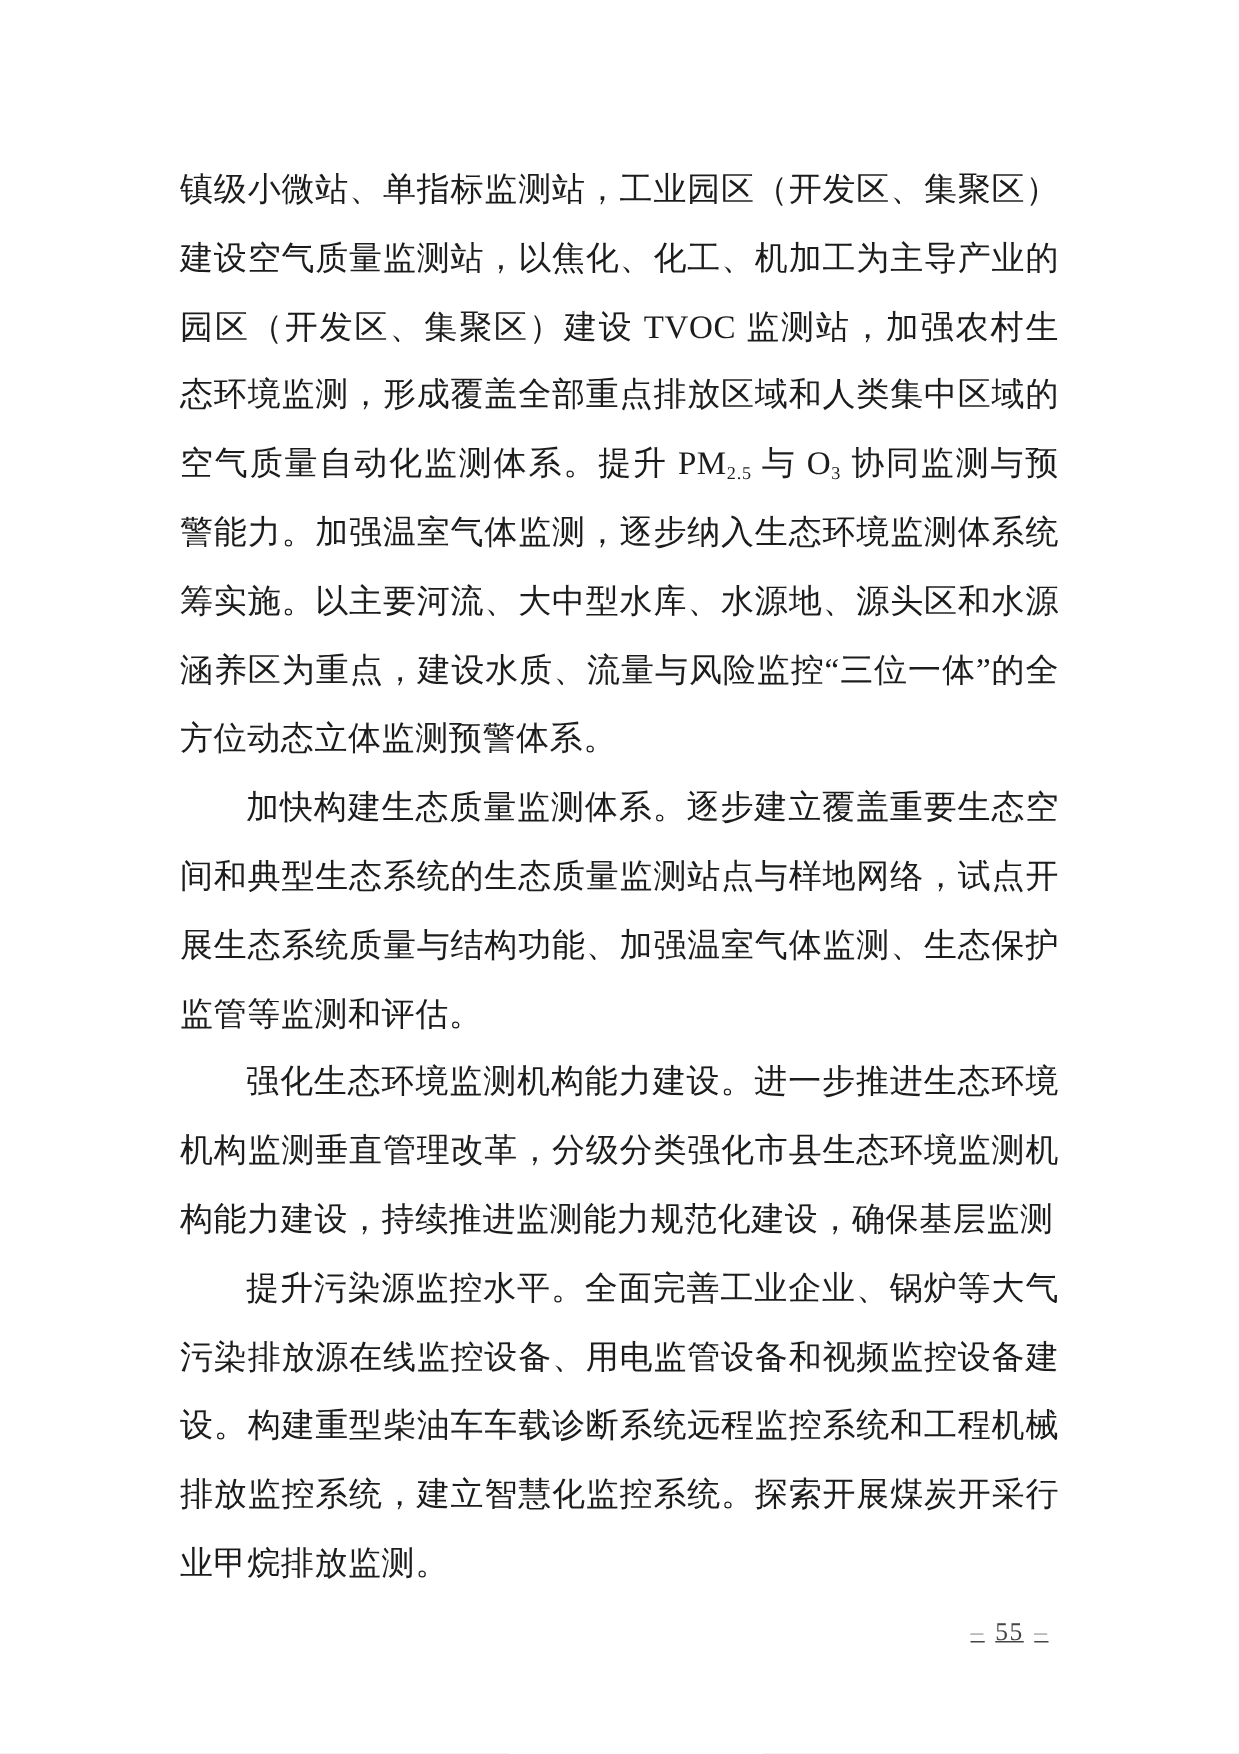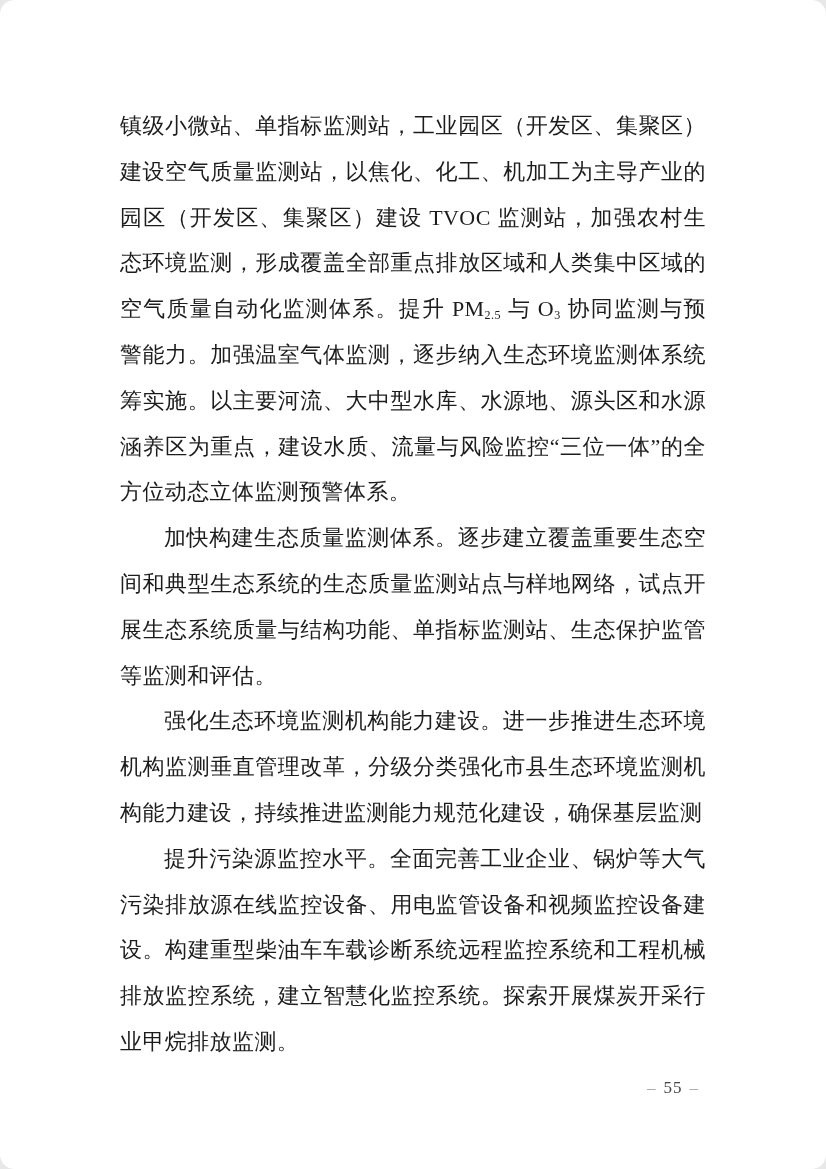--- a/index.html
+++ b/index.html
@@ -1,15 +1,15 @@
 <!DOCTYPE html>
 <html><head>
 <meta charset="utf-8">
 <style>
-  * { margin: 0; padding: 0; box-sizing: border-box; border-radius: 14px; }
+  * { margin: 0; padding: 0; box-sizing: border-box; }
   html, body { background: #e8e8e8; }
   .page {
     position: relative;
     width: 826px;
     height: 1169px;
     background: #ffffff;
     overflow: hidden;
     font-family: "Liberation Serif", "DejaVu Serif", serif;
   }
   .doc-body {
@@ -36,27 +36,28 @@
     letter-spacing: 0.5px;
   }
   .footer {
     position: absolute;
     top: 1078px;
     right: 120px;
     font-size: 17px;
     color: #444444;
     letter-spacing: 1px;
     white-space: pre;
+    text-decoration: underline;
   }
   .footer .dash { color: #a0a0a0; padding: 0 7px; }
 </style>
 </head>
 <body>
 
 <div class="page">
   <div class="doc-body">
       <p class=""><span>镇级小微站、单指标监测站，工业园区（开发区、集聚区）建设空气质量监测站，以焦化、化工、机加工为主导产业的园区（开发区、集聚区）建设 TVOC 监测站，加强农村生态环境监测，形成覆盖全部重点排放区域和人类集中区域的空气质量自动化监测体系。提升 PM</span><sub>2.5</sub><span> 与 O</span><sub>3</sub><span> 协同监测与预警能力。加强温室气体监测，逐步纳入生态环境监测体系统筹实施。以主要河流、大中型水库、水源地、源头区和水源涵养区为重点，建设水质、流量与风险监控“三位一体”的全方位动态立体监测预警体系。</span></p>
-      <p class="indent"><span>加快构建生态质量监测体系。逐步建立覆盖重要生态空间和典型生态系统的生态质量监测站点与样地网络，试点开展生态系统质量与结构功能、单指标监测站、生态保护监管等监测和评估。</span></p>
+      <p class="indent"><span>加快构建生态质量监测体系。逐步建立覆盖重要生态空间和典型生态系统的生态质量监测站点与样地网络，试点开展生态系统质量与结构功能、加强温室气体监测、生态保护监管等监测和评估。</span></p>
       <p class="indent"><span>强化生态环境监测机构能力建设。进一步推进生态环境机构监测垂直管理改革，分级分类强化市县生态环境监测机构能力建设，持续推进监测能力规范化建设，确保基层监测</span></p>
       <p class="indent"><span>提升污染源监控水平。全面完善工业企业、锅炉等大气污染排放源在线监控设备、用电监管设备和视频监控设备建设。构建重型柴油车车载诊断系统远程监控系统和工程机械排放监控系统，建立智慧化监控系统。探索开展煤炭开采行业甲烷排放监测。</span></p>
     </div>
   <div class="footer"><span class="dash">–</span><span>55</span><span class="dash">–</span></div>
 </div>
 
 </body></html>

